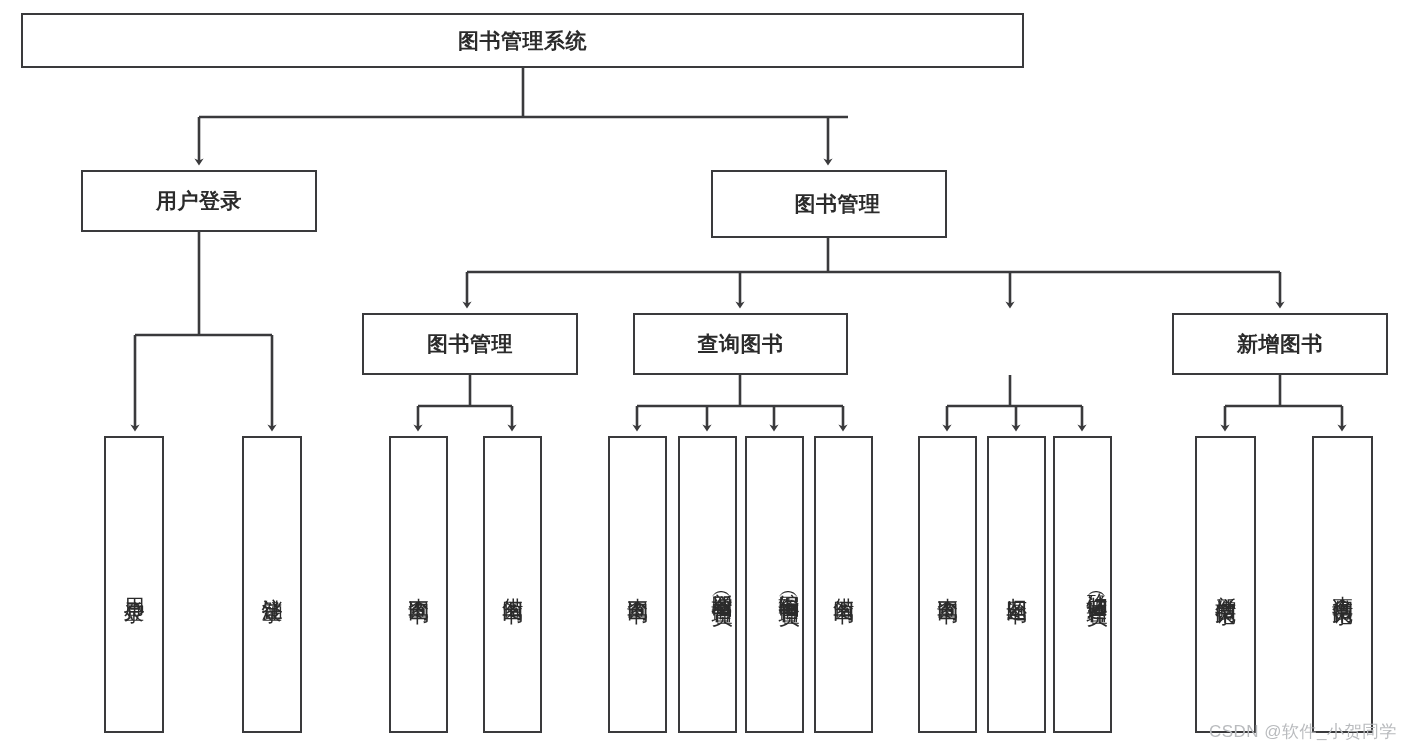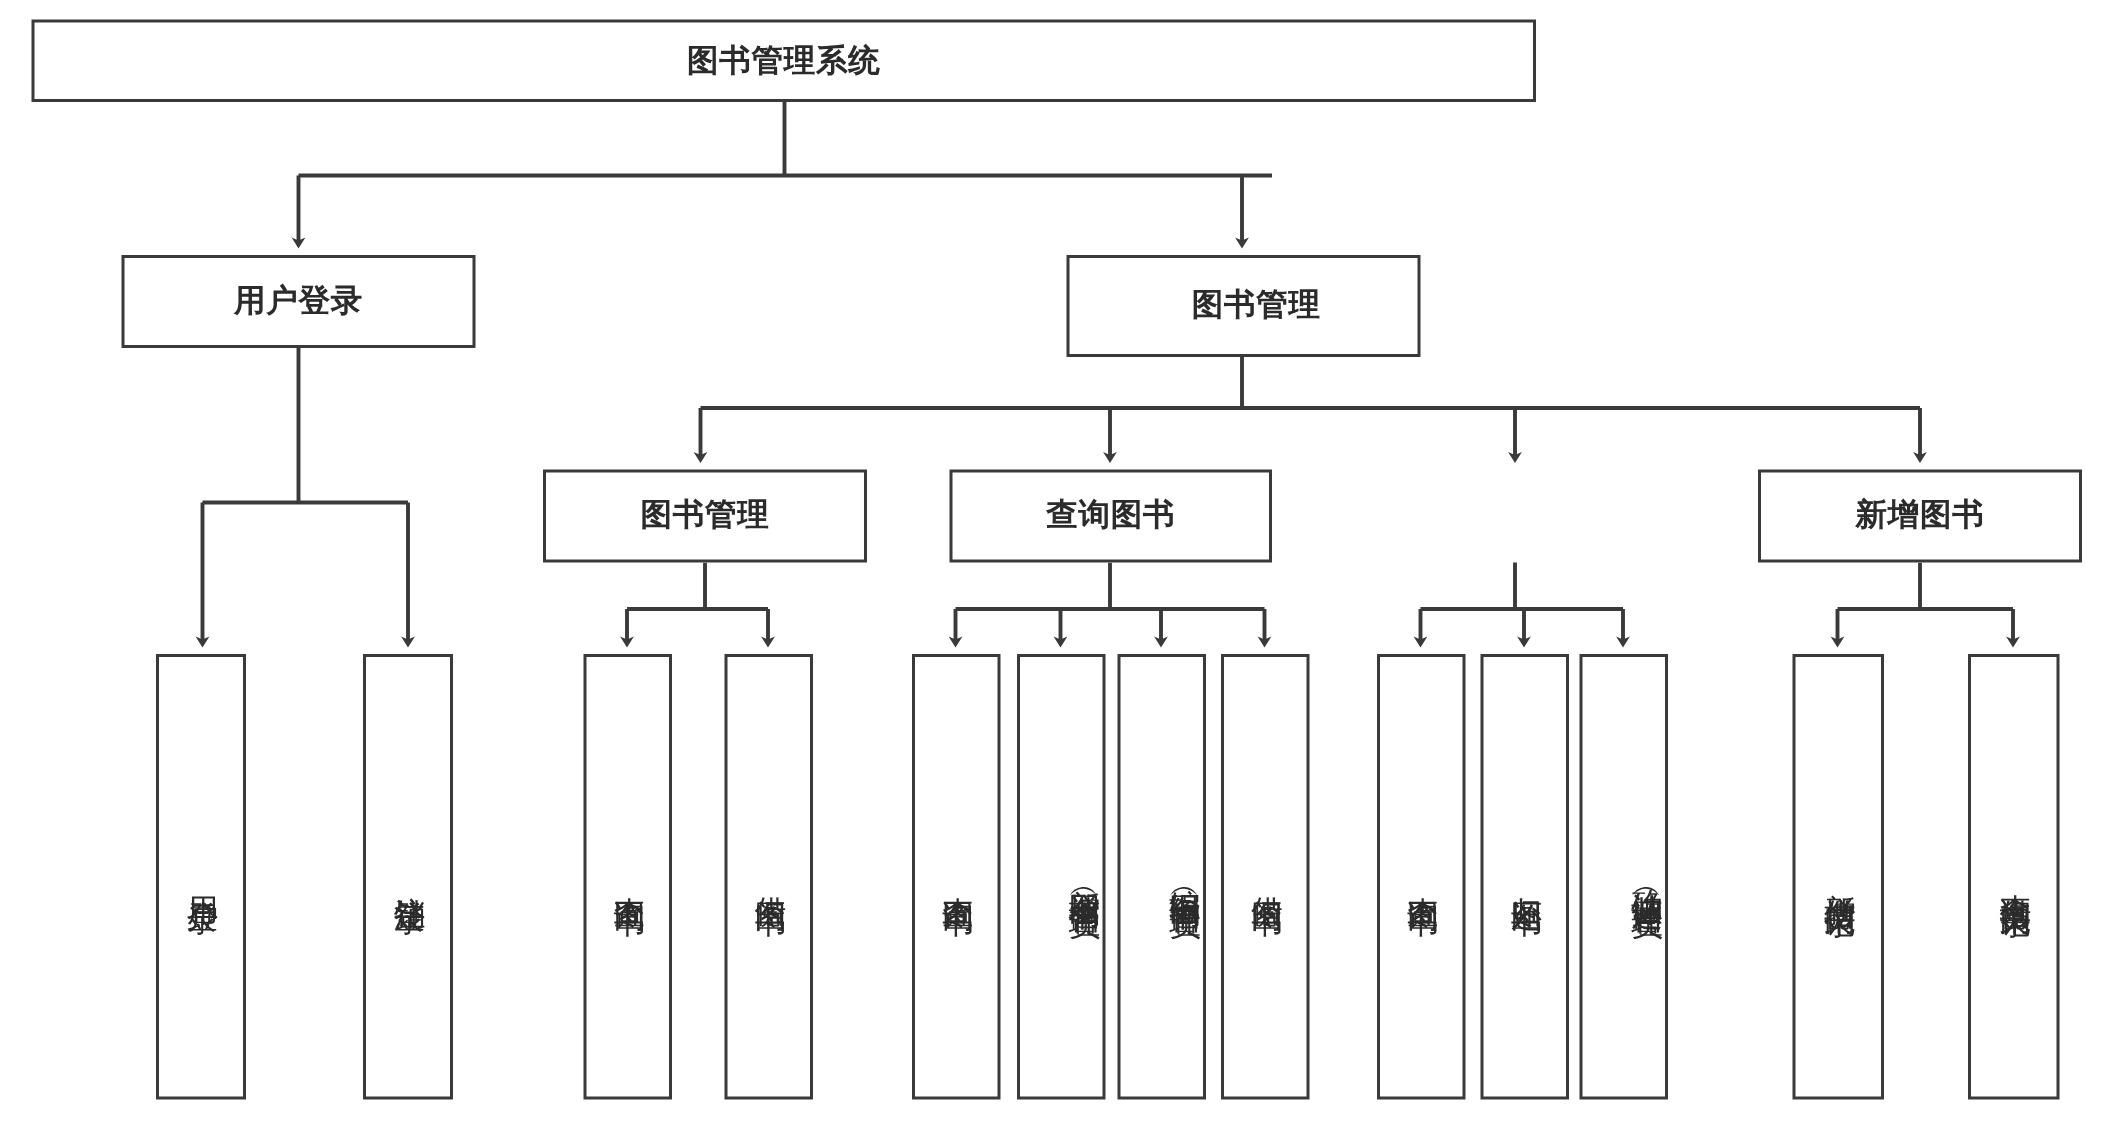--- a/index.html
+++ b/index.html
@@ -140,13 +140,14 @@
   <div class="node vert toptext" style="left:745px;top:436px;width:59px;height:297px;">编辑图书（管理员）</div>
   <div class="node vert" style="left:814px;top:436px;width:59px;height:297px;">借阅图书</div>
 
   <div class="node vert" style="left:918px;top:436px;width:59px;height:297px;">查询图书</div>
   <div class="node vert" style="left:987px;top:436px;width:59px;height:297px;">归还图书</div>
   <div class="node vert toptext" style="left:1053px;top:436px;width:59px;height:297px;">确认归还（管理员）</div>
 
   <div class="node vert" style="left:1195px;top:436px;width:61px;height:297px;">新增借阅记录</div>
   <div class="node vert" style="left:1312px;top:436px;width:61px;height:297px;">查询借阅记录</div>
 
+  <div class="watermark">CSDN @软件_小贺同学</div>
 </div>
 
 </body></html>

